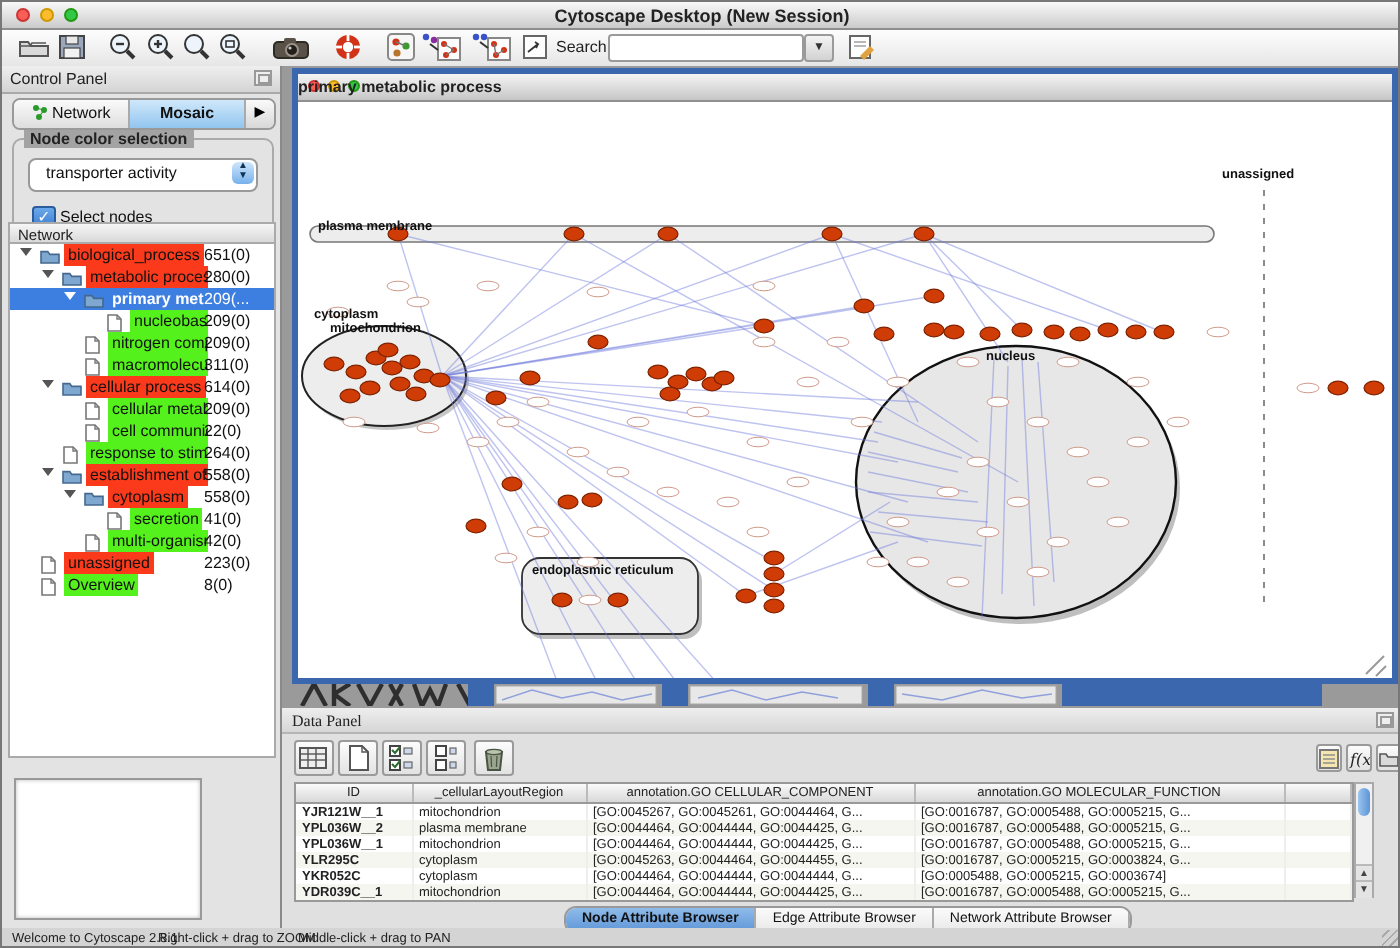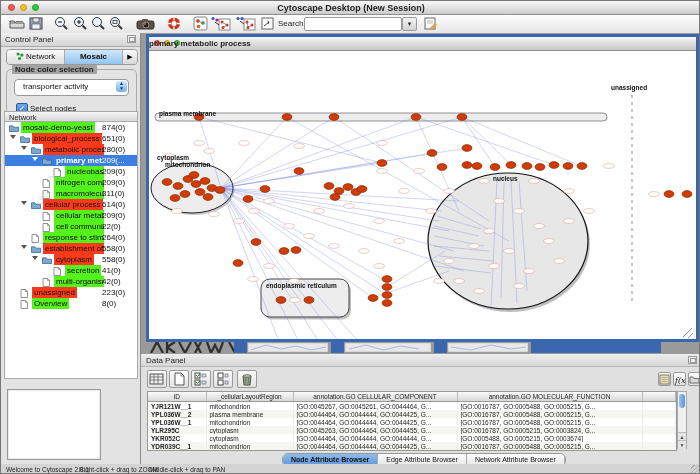--- a/index.html
+++ b/index.html
@@ -60,21 +60,21 @@
   #net-titlebar .r{left:5px;background:#f95f57;border:1px solid #c33;}
   #net-titlebar .y{left:15px;background:#fdbc2e;border:1px solid #c90;}
   #net-titlebar .g{left:25px;background:#33c748;border:1px solid #291;}
   #net-titlebar .tl{top:3px;width:6px;height:6px;}
   #net-title{position:absolute;left:0;right:0;top:2px;font-size:8px;font-weight:bold;color:#222;}
   #net-canvas{position:absolute;left:0;top:14px;width:547px;height:288px;background:#fff;overflow:hidden;}
   .region-label{position:absolute;font-size:6.5px;font-weight:bold;color:#111;white-space:nowrap;}
   
   #data-panel{position:absolute;left:140px;top:352px;width:560px;height:111px;background:#e0e0e0;border-top:1px solid #9a9a9a;box-sizing:border-box;}
   #dp-header{position:absolute;left:0;top:0;width:100%;height:12px;background:linear-gradient(#eee,#d6d6d6);border-bottom:1px solid #b5b5b5;}
-  #dp-title{position:absolute;left:5px;top:2px;font-size:8px;color:#222;}
+  #dp-title{position:absolute;left:5px;top:2px;font-size:8px;color:#222;font-family:Liberation Serif, serif;}
   .dbtn{position:absolute;top:16px;width:20px;height:18px;background:linear-gradient(#fcfcfc,#e2e2e2);border:1px solid #9a9a9a;border-radius:2px;box-sizing:border-box;}
   .dbtn svg{display:block;margin:1px auto;}
   .dbtn.small{width:13px;height:14px;top:18px;}
   #dp-table-wrap{position:absolute;left:6px;top:37px;width:528px;height:58px;background:#fff;border:1px solid #999;overflow:hidden;}
   #dp-table{border-collapse:collapse;table-layout:fixed;width:528px;}
   #dp-table th{height:9px;font-size:6.5px;font-weight:normal;color:#222;background:linear-gradient(#fafafa,#d8d8d8);border-right:1px solid #bbb;border-bottom:1px solid #999;overflow:hidden;white-space:nowrap;padding:0;}
   #dp-table td{height:8px;font-size:6.5px;color:#222;padding:0 3px;white-space:nowrap;overflow:hidden;border-right:1px solid #eee;}
   #dp-table tr.odd td{background:#f6f6f0;}
   #dp-table td.idc{font-weight:bold;}
   #dp-scroll{position:absolute;left:536px;top:37px;width:10px;height:58px;background:#f0f0f0;border:1px solid #aaa;box-sizing:border-box;}
@@ -247,27 +247,20 @@
       <div id="select-nodes-row">
         <div id="select-nodes-box">✓</div>
         <div id="select-nodes-label">Select nodes</div>
       </div>
     </div>
     <div id="tree-header">
       <span class="c1">Network</span>
       <span class="c2">Nodes</span>
     </div>
     <div id="tree-wrap">
-        <div class="trow">
-          <span class="ticon" style="left: 4px;"><svg width="10" height="8">
-              <path d="M0.5,7.5 V1.8 h3.4 l1,1.4 h4.6 v4.3 z" fill="#7fa8d0" stroke="#44688e" stroke-width="0.8"></path>
-            </svg></span>
-          <span class="tlabel green" style="left: 16px; max-width: 79px;">mosaic-demo-yeast</span>
-          <span class="tcount">874(0)</span>
-        </div>
         <div class="trow">
           <span class="tarrow" style="left: 5px;"></span>
           <span class="ticon" style="left: 15px;"><svg width="10" height="8">
               <path d="M0.5,7.5 V1.8 h3.4 l1,1.4 h4.6 v4.3 z" fill="#7fa8d0" stroke="#44688e" stroke-width="0.8"></path>
             </svg></span>
           <span class="tlabel red" style="left: 27px; max-width: 68px;">biological_process</span>
           <span class="tcount">651(0)</span>
         </div>
         <div class="trow">
           <span class="tarrow" style="left: 16px;"></span>

